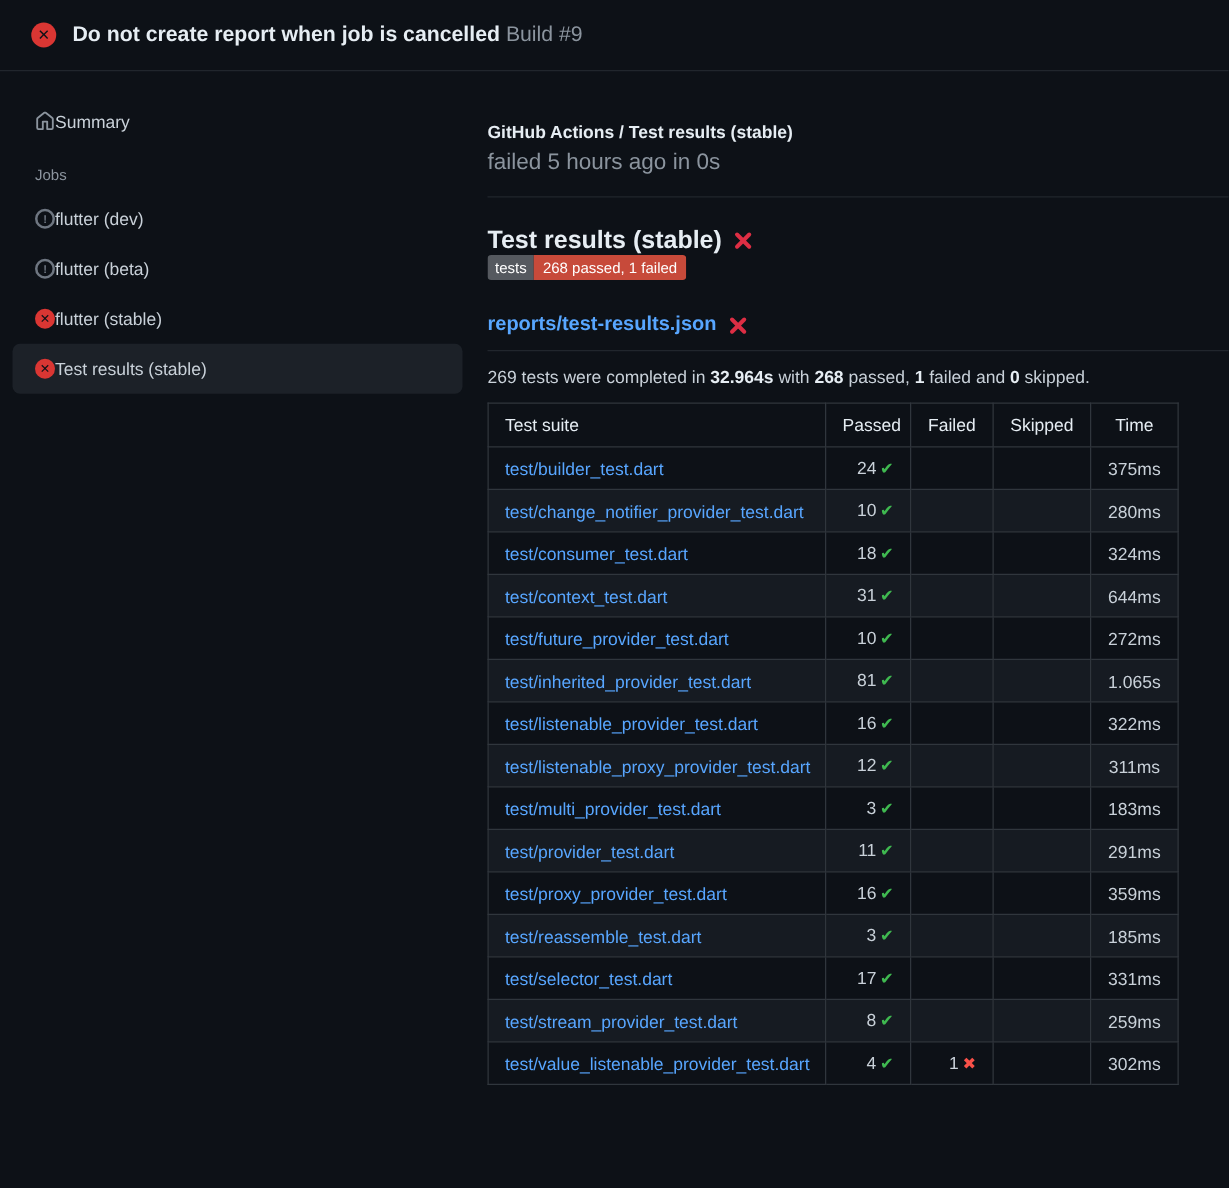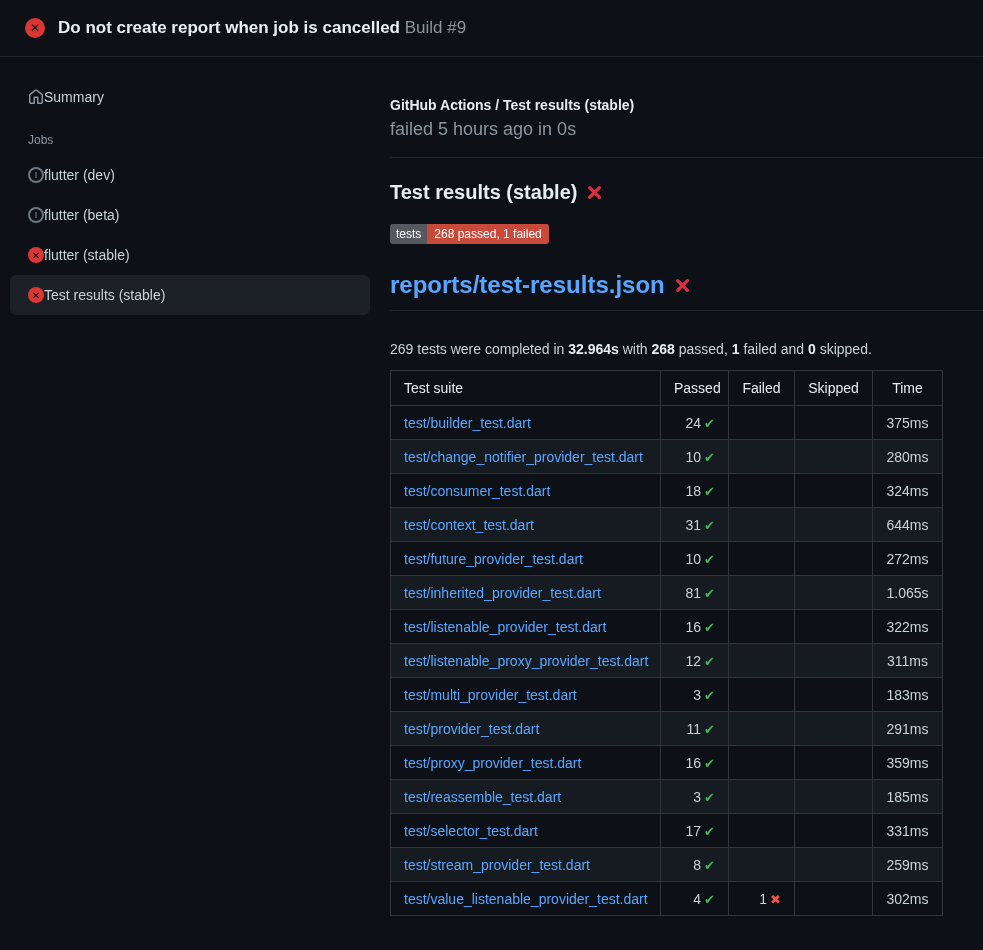--- a/index.html
+++ b/index.html
@@ -34,26 +34,26 @@
   .status-ic.failed{background:var(--danger_fill);color:var(--bg);font-size:10px}
   .status-ic.neutral{border:2px solid #6e7681;color:#6e7681;font-size:9px}
   .home-ic{flex:0 0 auto;display:inline-flex;width:16px;height:16px}
   
   .content{flex:1 1 auto;min-width:0;padding:40px 0 0 10px}
   .breadcrumb{font-weight:700;color:var(--text_bright)}
   .status-line{margin-top:6px;font-size:18px;color:var(--muted)}
   .divider{border:none;border-top:1px solid var(--border_muted);margin-top:17px}
   .section-title{margin-top:23px;font-size:20px;font-weight:700;color:var(--text_bright);display:flex;align-items:center;gap:9px}
   .x-emoji{color:var(--emoji_red);flex:0 0 auto}
-  .badge{display:inline-flex;margin-top:20px;font-size:12px;line-height:1;border-radius:3px;overflow:hidden;color:#fff}
+  .badge{display:inline-flex;font-size:12px;line-height:1;border-radius:3px;overflow:hidden;color:#fff}
   .badge-label{background:var(--badge_label_bg);padding:4px 6px}
   .badge-value{background:var(--badge_value_bg);padding:4px 7px}
-  .report-title{margin-top:27px;padding-bottom:11px;border-bottom:1px solid var(--border_muted);font-size:24px;font-weight:700;display:flex;align-items:center;gap:9px}
+  .report-title{margin-top:27px;padding-bottom:11px;border-bottom:1px solid var(--border_muted);font-size:16px;font-weight:700;display:flex;align-items:center;gap:9px}
   .report-title a{color:var(--accent);text-decoration:none}
-  .summary-line{margin-top:30px;color:var(--text)}
+  .summary-line{margin-top:12px;color:var(--text)}
   .summary-line strong{color:var(--text_bright)}
   
   .results{margin-top:13px;border-collapse:collapse;width:552px;table-layout:fixed}
   .results th,.results td{border:1px solid var(--border);padding:0 13px;height:34px;overflow:hidden;white-space:nowrap}
   .results thead th{font-weight:400;color:var(--text_bright);height:35px}
   .results tbody tr:nth-child(even){background:var(--bg_alt)}
   .col-suite{width:270px;text-align:left}
   .col-passed{width:68px}
   .col-failed{width:66px}
   .col-skipped{width:78px}

